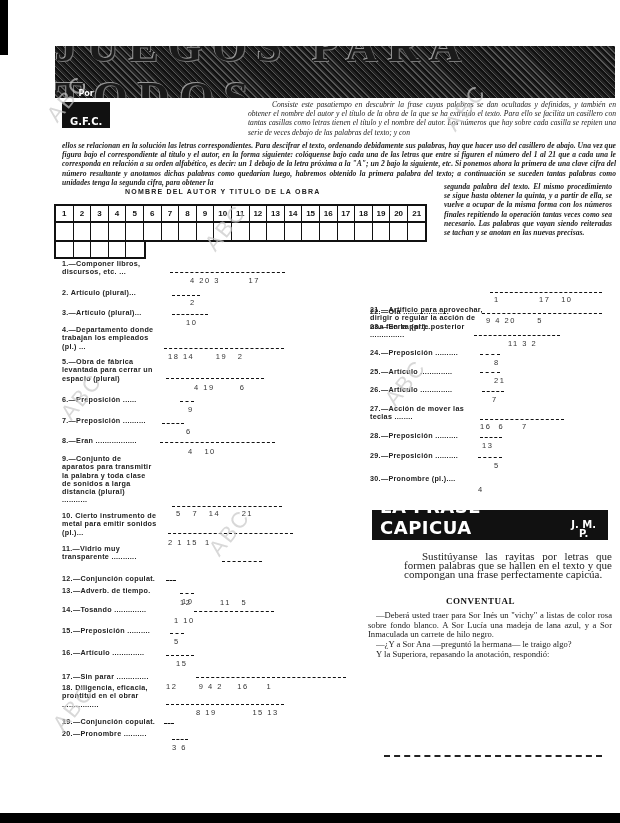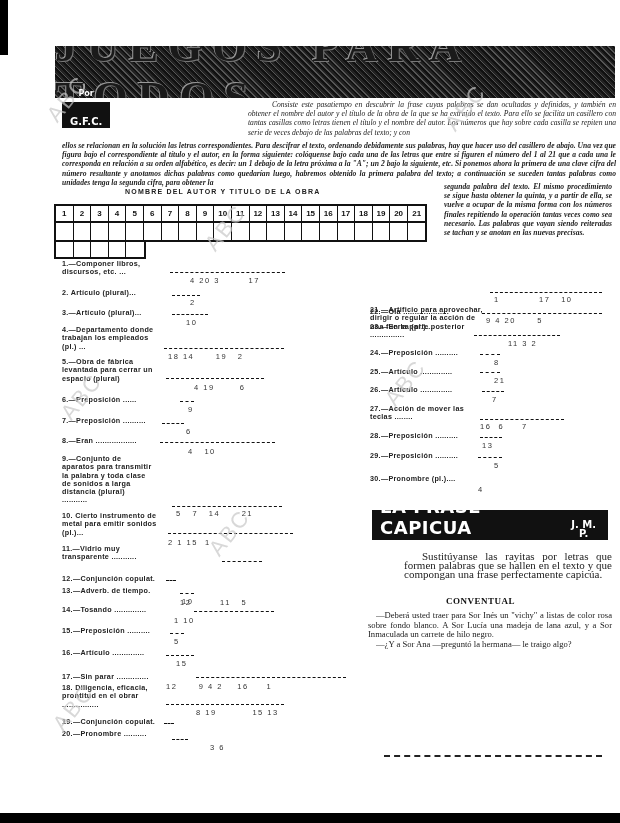--- a/index.html
+++ b/index.html
@@ -243,21 +243,21 @@
 
   <div class="clue" style="left:62px;top:684px;width:100px;"><span>18.</span> <span>Diligencia, eficacia, prontitud en el obrar ................</span></div>
   <div class="blanks" style="left:166px;top:703px;width:118px;"></div>
   <div class="refs" style="left:196px;top:708px;">8 19          15 13</div>
 
   <div class="clue" style="left:62px;top:718px;"><span>19.—</span><span>Conjunción copulat.</span></div>
   <div class="blanks" style="left:164px;top:722px;width:10px;"></div>
 
   <div class="clue" style="left:62px;top:730px;"><span>20.—</span><span>Pronombre ..........</span></div>
   <div class="blanks" style="left:172px;top:738px;width:16px;"></div>
-  <div class="refs" style="left:172px;top:743px;margin-left:38px;">3 6</div>
+  <div class="refs" style="left:172px;top:743px;">3 6</div>
 </div>
 
 <div>
   <div class="clue" style="left:370px;top:258px;width:118px;margin-top:48px;"><span>21.—</span><span>Artificio para aprovechar, dirigir o regular la acción de una fuerza (pl.)...</span></div>
   <div class="blanks" style="left:490px;top:291px;width:112px;"></div>
   <div class="refs" style="left:494px;top:295px;">1           17   10</div>
 
   <div class="clue" style="left:370px;top:308px;"><span>22.—</span><span>Ola ....................</span></div>
   <div class="blanks" style="left:482px;top:312px;width:120px;"></div>
   <div class="refs" style="left:486px;top:316px;">9 4 20      5</div>
@@ -301,20 +301,21 @@
     <span class="initials">J. M. P.</span>
   </span>
 </div>
 
 <div class="instr">Sustitúyanse las rayitas por letras que formen palabras que se hallen en el texto y que compongan una frase perfectamente capicúa.</div>
 <div class="subhead">CONVENTUAL</div>
 
 <div class="story">
   <p>—Deberá usted traer para Sor Inés un "vichy" a listas de color rosa sobre fondo blanco. A Sor Lucía una madeja de lana azul, y a Sor Inmaculada un carrete de hilo negro.</p>
   <p>—¿Y a Sor Ana —preguntó la hermana— le traigo algo?</p>
+  <p>Y la Superiora, repasando la anotación, respondió:</p>
 </div>
 <div class="answer-line"></div>
 
 <div class="wm" style="left:42px;top:86px;">ABC</div>
 <div class="wm" style="left:200px;top:215px;">ABC</div>
 <div class="wm" style="left:56px;top:384px;">ABC</div>
 <div class="wm" style="left:204px;top:520px;">ABC</div>
 <div class="wm" style="left:380px;top:370px;">ABC</div>
 <div class="wm" style="left:48px;top:695px;">ABC</div>
 <div class="wm" style="left:440px;top:95px;">ABC</div>

